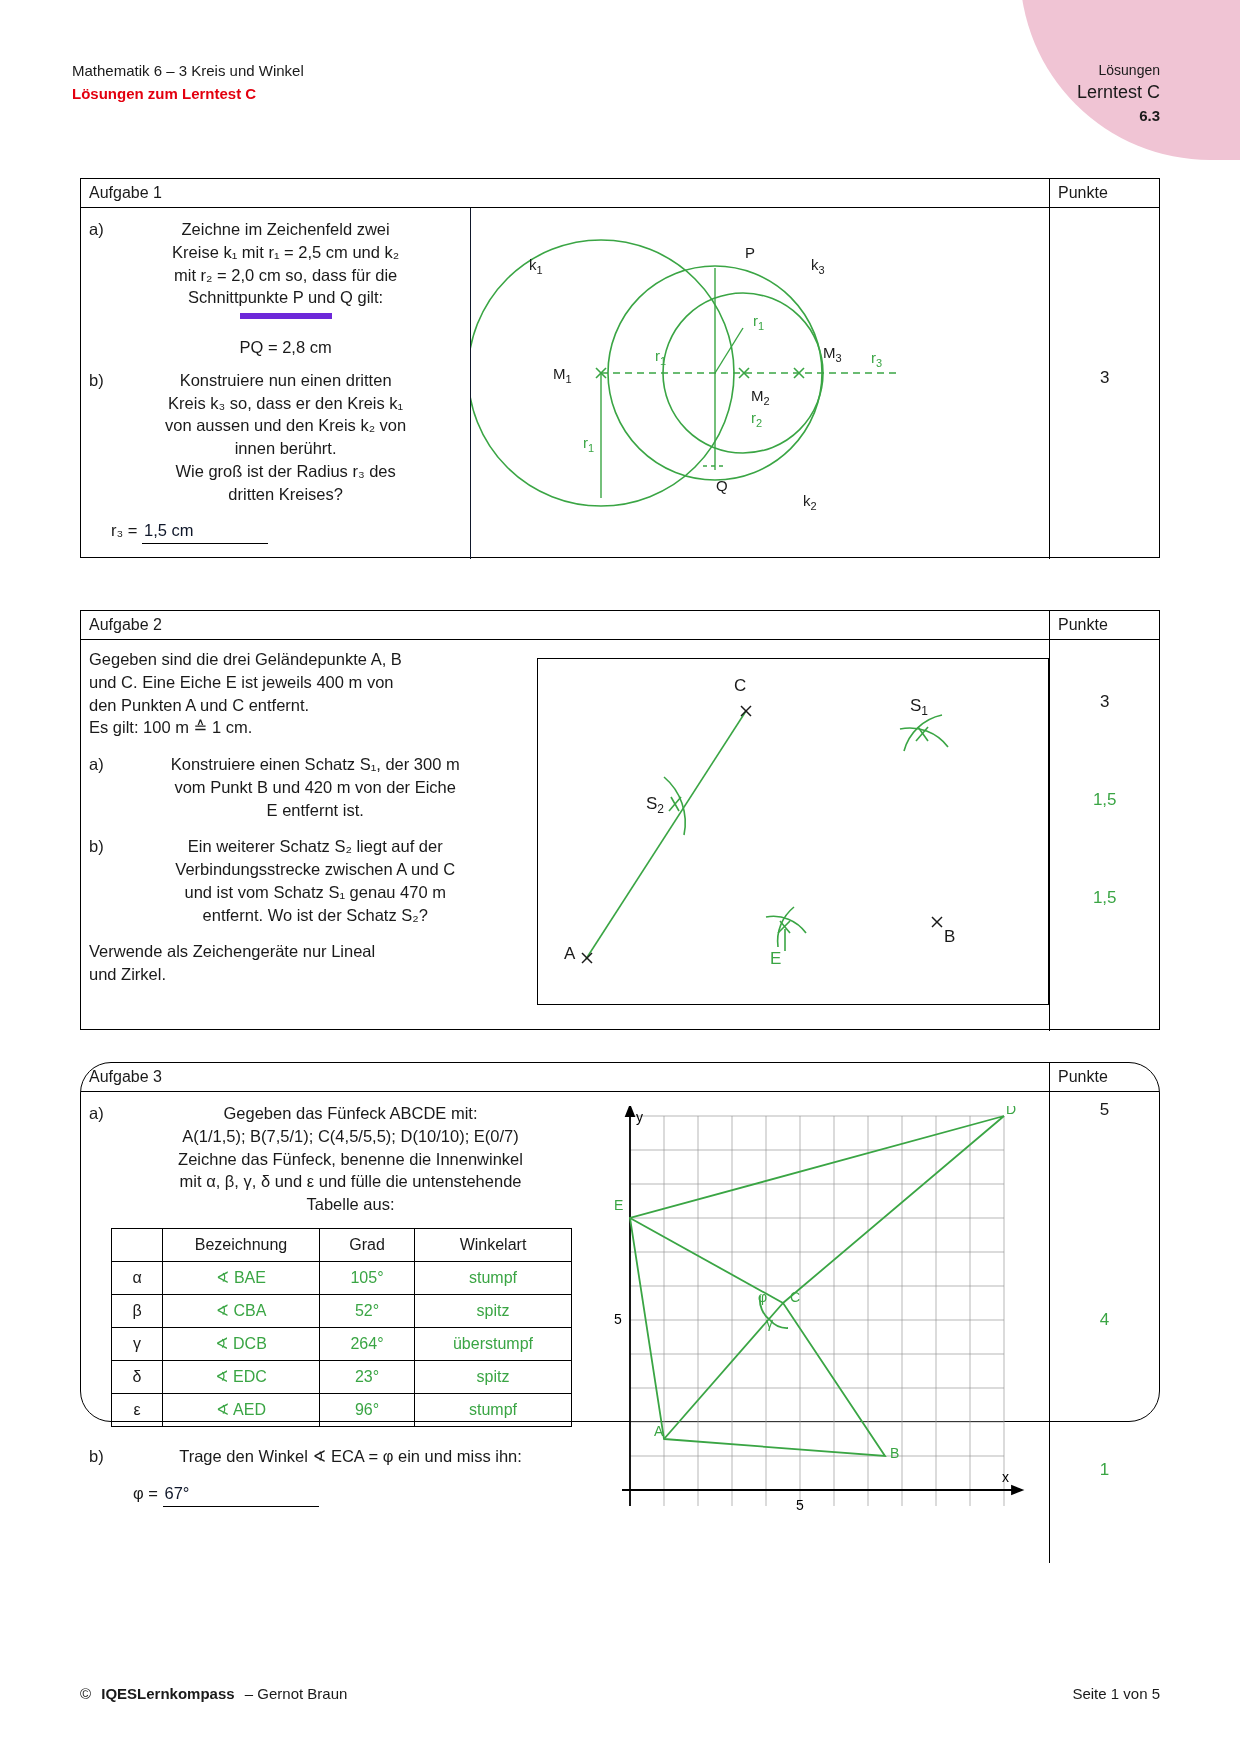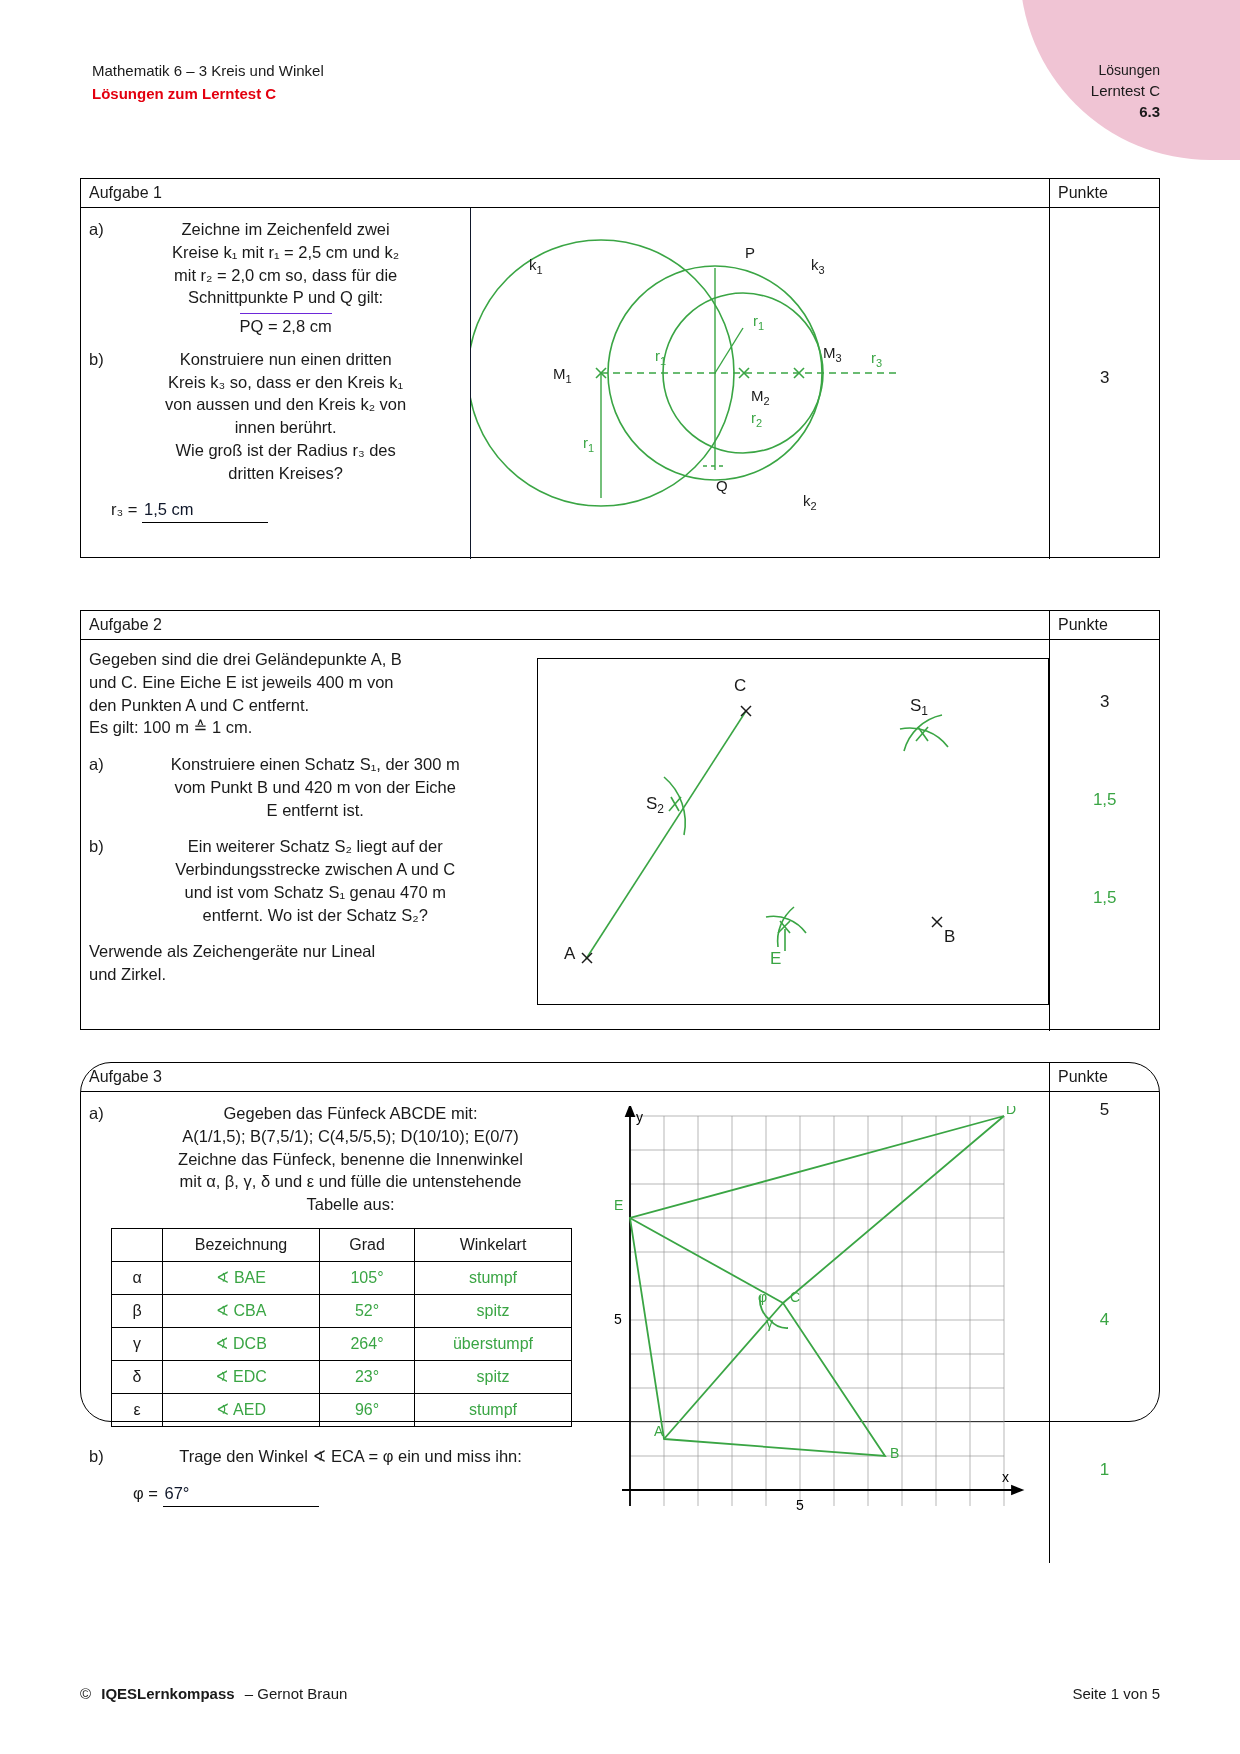--- a/index.html
+++ b/index.html
@@ -26,30 +26,30 @@
     right: -40px;
     width: 260px;
     height: 230px;
     background: #f0c4d4;
     border-radius: 0 0 0 190px;
   }
   
   .header {
     position: absolute;
     top: 62px;
-    left: 92px;
+    left: 72px;
     right: 80px;
     height: 70px;
   }
   .header-left { position: absolute; left: 0; top: 0; }
   .header-right { position: absolute; right: 0; top: 0; text-align: right; }
   .hdr-line1 { font-size: 15px; color: #1a1a1a; }
   .hdr-line2 { font-size: 15px; color: #e3000f; font-weight: bold; margin-top: 6px; }
   .hdr-r1 { font-size: 14px; }
-  .hdr-r2 { font-size: 15px; margin-top: 4px; }
+  .hdr-r2 { font-size: 18px; margin-top: 4px; }
   .hdr-r3 { font-size: 15px; font-weight: bold; margin-top: 4px; }
 
   
   .task {
     position: absolute;
     left: 80px;
     width: 1080px;
     border: 1px solid #000;
     box-sizing: border-box;
   }
@@ -97,21 +97,21 @@
   .li { display: flex; margin-top: 10px; }
   .li .mk { width: 22px; flex: none; }
   .li .tx { flex: 1; text-align: center; }
   .answer {
     color: #0f172a;
     border-bottom: 1px solid #000;
     display: inline-block;
     min-width: 120px;
     padding: 0 4px 1px 2px;
   }
-  .ovl { border-top: 1px solid #6d28d9; padding-top: 1px; display: inline-block; }
+  .ovl { border-top: 6px solid #6d28d9; padding-top: 17px; display: inline-block; }
 
   
   .fig-box { border: 1px solid #000; position: relative; background: #fff; }
   svg { display: block; }
 
   
   table.angles {
     border-collapse: collapse;
     margin-top: 12px;
     font-size: 16px;

